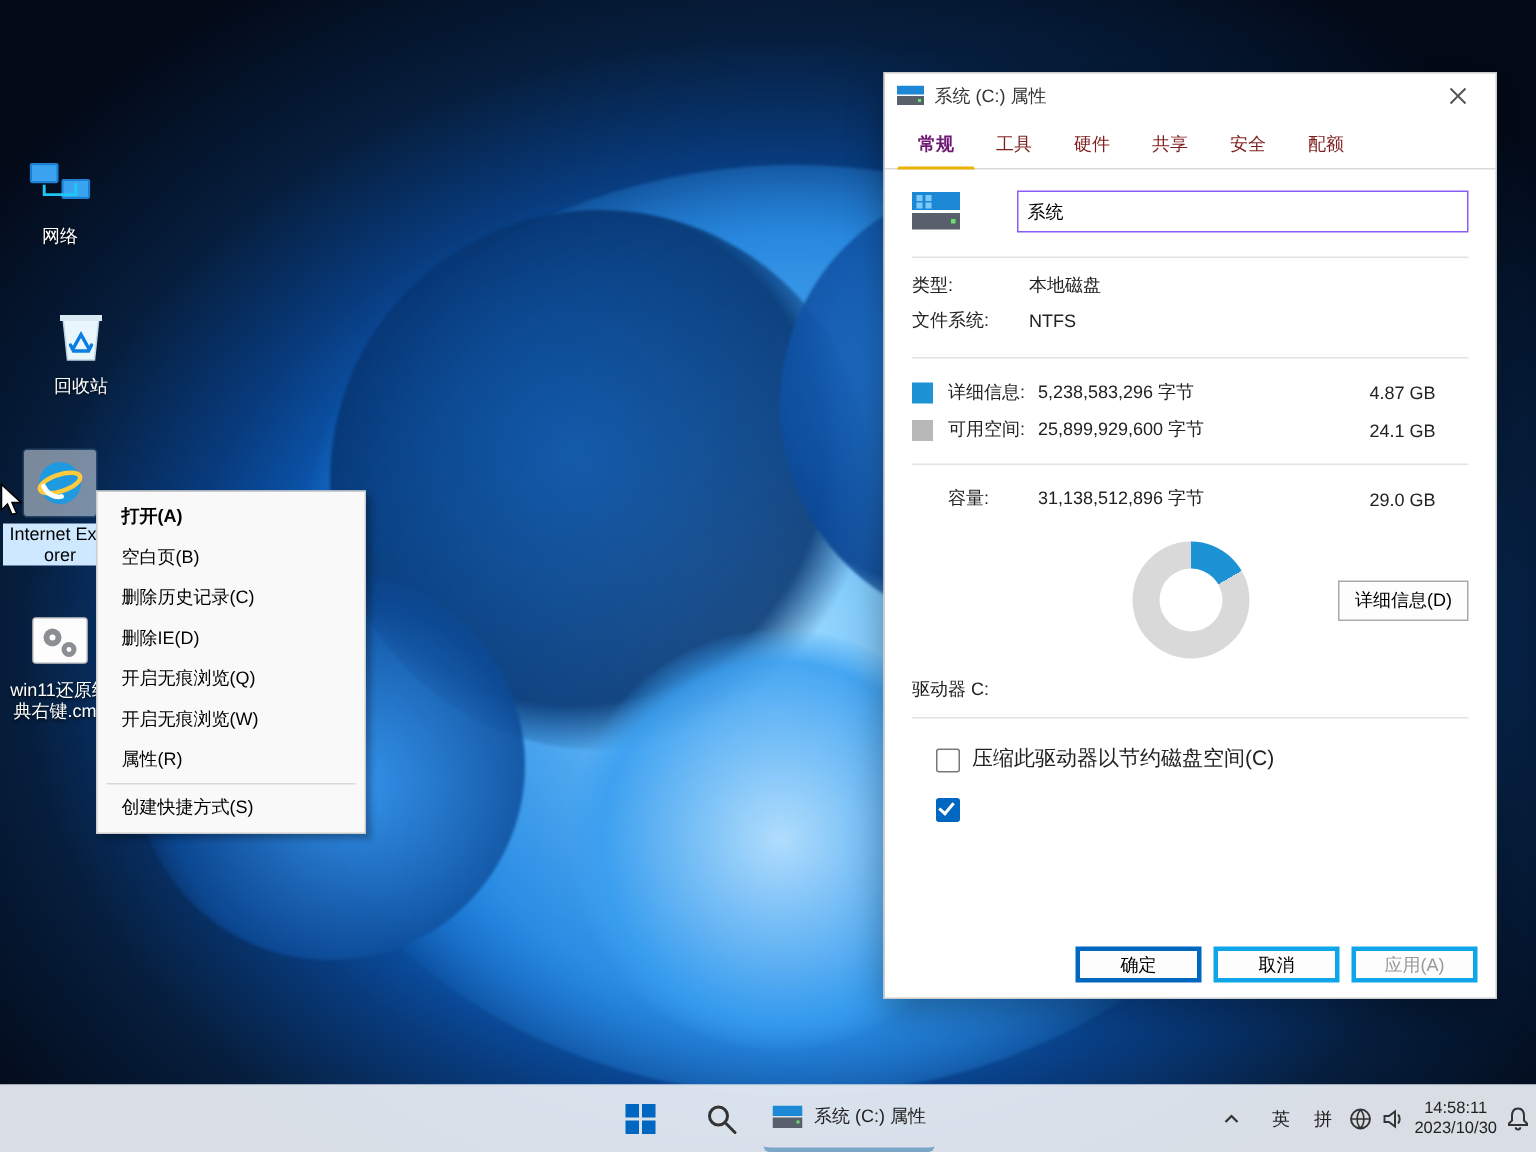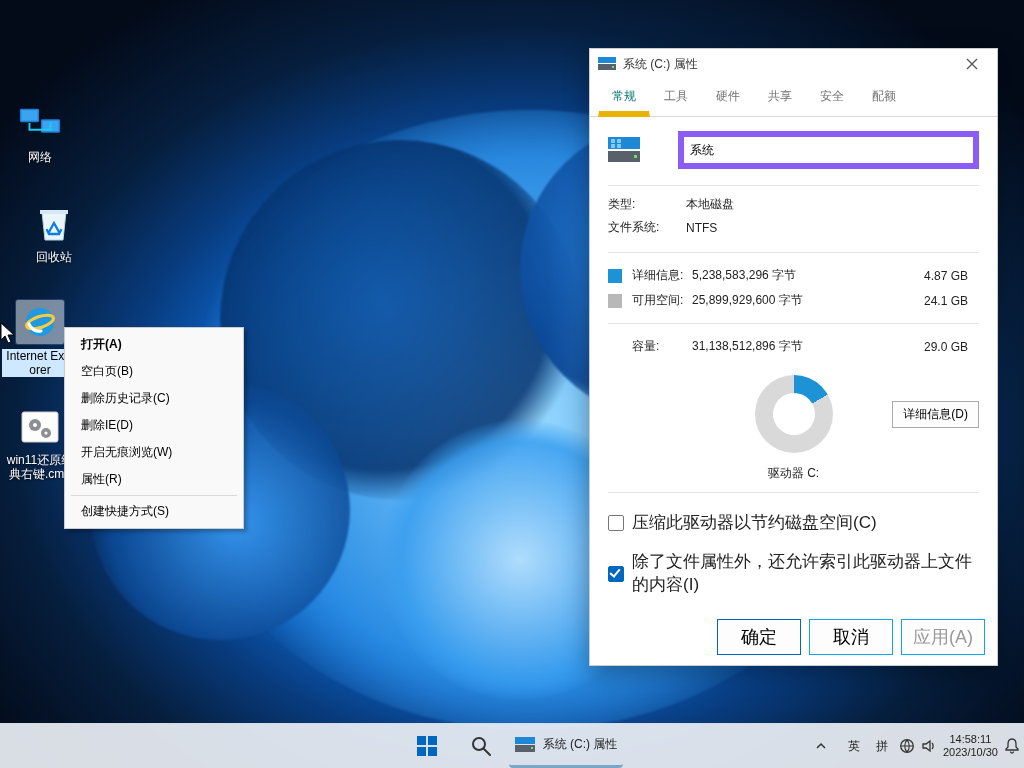--- a/index.html
+++ b/index.html
@@ -21,46 +21,46 @@
   .ctx .mi{padding:5px 14px;font-size:12px;color:#000}
   .ctx .mi.bold{font-weight:700}
   .ctx hr{border:none;border-top:1px solid #d9d9d9;margin:2px 4px}
   
   .dlg{position:absolute;left:589px;top:48px;width:407px;height:616px;background:#fff;border:1px solid #ccc;box-shadow:0 8px 24px #0005;display:flex;flex-direction:column;z-index:30}
   .dlg .tbar{height:30px;display:flex;align-items:center;padding:0 4px 0 8px;color:#333}
   .dlg .tbar .ticon{width:18px;height:14px;margin-right:7px;position:relative}
   .dlg .tbar .ttl{flex:1;font-size:12px}
   .dlg .tbar .x{width:42px;height:28px;display:flex;align-items:center;justify-content:center;color:#555;font-size:14px}
   .dlg .tabs{display:flex;border-bottom:1px solid #d9d9d9;padding:0 8px}
-  .dlg .tabs .tb{padding:7px 13px 6px;font-size:12px;color:#737373;border:1px solid transparent;position:relative;top:1px}
-  .dlg .tabs .tb.on{color:#0f766e;font-weight:400;border-bottom:6px solid #eab308}
+  .dlg .tabs .tb{padding:7px 13px 6px;font-size:12px;color:#7f1d1d;border:1px solid transparent;position:relative;top:1px}
+  .dlg .tabs .tb.on{color:#701a75;font-weight:700;border-bottom:2px solid #eab308}
   .dlg .body{flex:1;padding:14px 18px 8px;overflow:hidden;color:#222;display:flex;flex-direction:column}
   .dlg .row{display:flex;align-items:center;margin-bottom:6px}
   .dlg .hl{border:none;border-top:1px solid #e3e3e3;margin:10px 0}
   .dlg .drvicon{width:32px;height:26px;margin-right:38px;position:relative}
-  .dlg .namein{flex:1;height:22px;border:6px solid #8b5cf6;padding:2px 6px;font-size:12px}
+  .dlg .namein{flex:1;height:22px;border:1px solid #8b5cf6;padding:2px 6px;font-size:12px}
   .dlg .k{width:78px;font-size:12px}
   .dlg .v{font-size:12px}
   .dlg .sp{display:flex;align-items:center;margin:4px 0}
   .dlg .swatch{width:14px;height:14px;margin-right:10px}
   .dlg .sp .lbl{width:60px}
   .dlg .sp .bytes{flex:1;}
-  .dlg .sp .hr{width:66px;text-align:center}
+  .dlg .sp .hr{width:66px;text-align:left}
   .dlg .pie-area{display:flex;align-items:center;margin:16px 0 6px}
   .pie{position:relative;width:78px;height:78px;margin:0 auto}
   .pie .ring{position:absolute;inset:0;border-radius:50%;background:conic-gradient(#1d92d4 0 60deg,#d9d9d9 60deg 360deg)}
   .pie .hole{position:absolute;inset:18px;border-radius:50%;background:#fff}
-  .dlg .drive-label{text-align:center;font-size:12px;margin-top:6px}
+  .dlg .drive-label{text-align:left;font-size:12px;margin-top:6px}
   .dlg .detailsbtn{margin-left:auto;border:1px solid #aaa;background:#fdfdfd;padding:4px 10px;font-size:12px}
-  .dlg .cbrow{display:flex;align-items:center;gap:8px;margin:8px 0;font-size:17px}
+  .dlg .cbrow{display:flex;align-items:flex-end;gap:8px;margin:8px 16px;font-size:14px}
   .dlg .cb{width:14px;height:14px;border:1px solid #777;border-radius:2px;flex:none;margin-top:1px}
   .dlg .cb.checked{background:#0067c0;border-color:#0067c0;position:relative}
   .dlg .cb.checked::after{content:"";position:absolute;left:3px;top:0px;width:4px;height:8px;border:solid #fff;border-width:0 2px 2px 0;transform:rotate(40deg)}
   .dlg .btns{display:flex;justify-content:flex-end;gap:8px;padding:10px 12px}
-  .dlg .btns button{width:84px;height:36px;font-size:18px;border:1px solid #0ea5e9;background:#fdfdfd}
+  .dlg .btns button{width:84px;height:24px;font-size:12px;border:3px solid #0ea5e9;background:#fdfdfd}
   .dlg .btns button.on{border-color:#0067c0}
   .dlg .btns button:disabled{color:#999}
   
   .taskbar{position:absolute;left:0;right:0;bottom:0;height:44px;background:#e9edf3ee;border-top:1px solid #d3dbe7;display:flex;align-items:center;z-index:60}
   .taskbar .center{position:absolute;left:0;right:0;display:flex;justify-content:center;align-items:center;gap:2px;height:44px}
   .tbtn{height:40px;min-width:40px;display:flex;align-items:center;justify-content:center;border-radius:4px;padding:0 6px}
   .taskitem{display:flex;align-items:center;gap:8px;font-size:12px;color:#222;border-bottom:3px solid #7aa7c7;height:40px}
   .tray{position:absolute;right:4px;height:44px;display:flex;align-items:center;gap:6px;color:#222;font-size:12px}
   .tray .up,.tray .chip{width:22px;text-align:center}
   .tray .clk{text-align:center;line-height:13px;font-size:11px}
@@ -141,20 +141,21 @@
   <svg width="18" height="24" viewBox="0 0 18 24">
       <path d="M1 1l0 17 4-4 3 7 3-1-3-7h6z" fill="#fff" stroke="#000" stroke-width="1"></path>
     </svg>
 </div>
 
 <div class="ctx">
   <div class="mi bold">打开(A)</div>
   <div class="mi">空白页(B)</div>
   <div class="mi">删除历史记录(C)</div>
   <div class="mi">删除IE(D)</div>
+  <div class="mi">开启无痕浏览(Q)</div>
   <div class="mi">开启无痕浏览(W)</div>
   <div class="mi">属性(R)</div>
   <hr>
   <div class="mi">创建快捷方式(S)</div>
 </div>
 
 <div class="dlg">
   <div class="tbar">
     <span class="ticon">
       <svg width="18" height="14" viewBox="0 0 18 14">
@@ -243,21 +244,20 @@
     <div class="drive-label">驱动器 C:</div>
 
     <hr class="hl">
 
     <div class="cbrow">
       <span class="cb"></span>
       <span>压缩此驱动器以节约磁盘空间(C)</span>
     </div>
     <div class="cbrow">
       <span class="cb checked"></span>
-      <span>除了文件属性外，还允许索引此驱动器上文件的内容(I)</span>
     </div>
   </div>
 
   <div class="btns">
     <button class="on">确定</button>
     <button>取消</button>
     <button disabled="">应用(A)</button>
   </div>
 </div>
 

